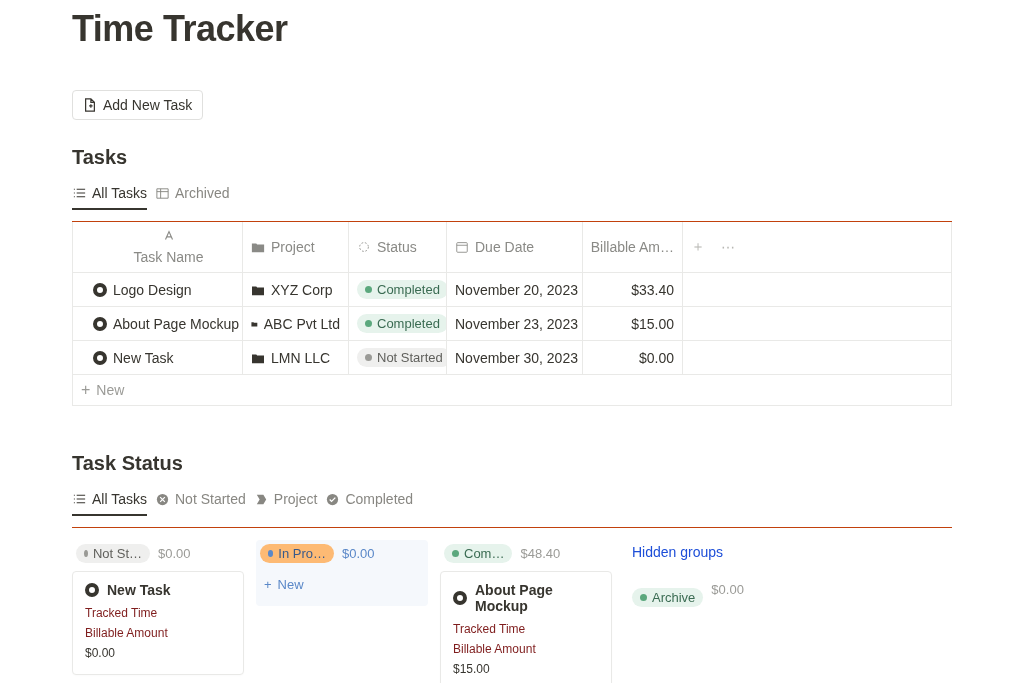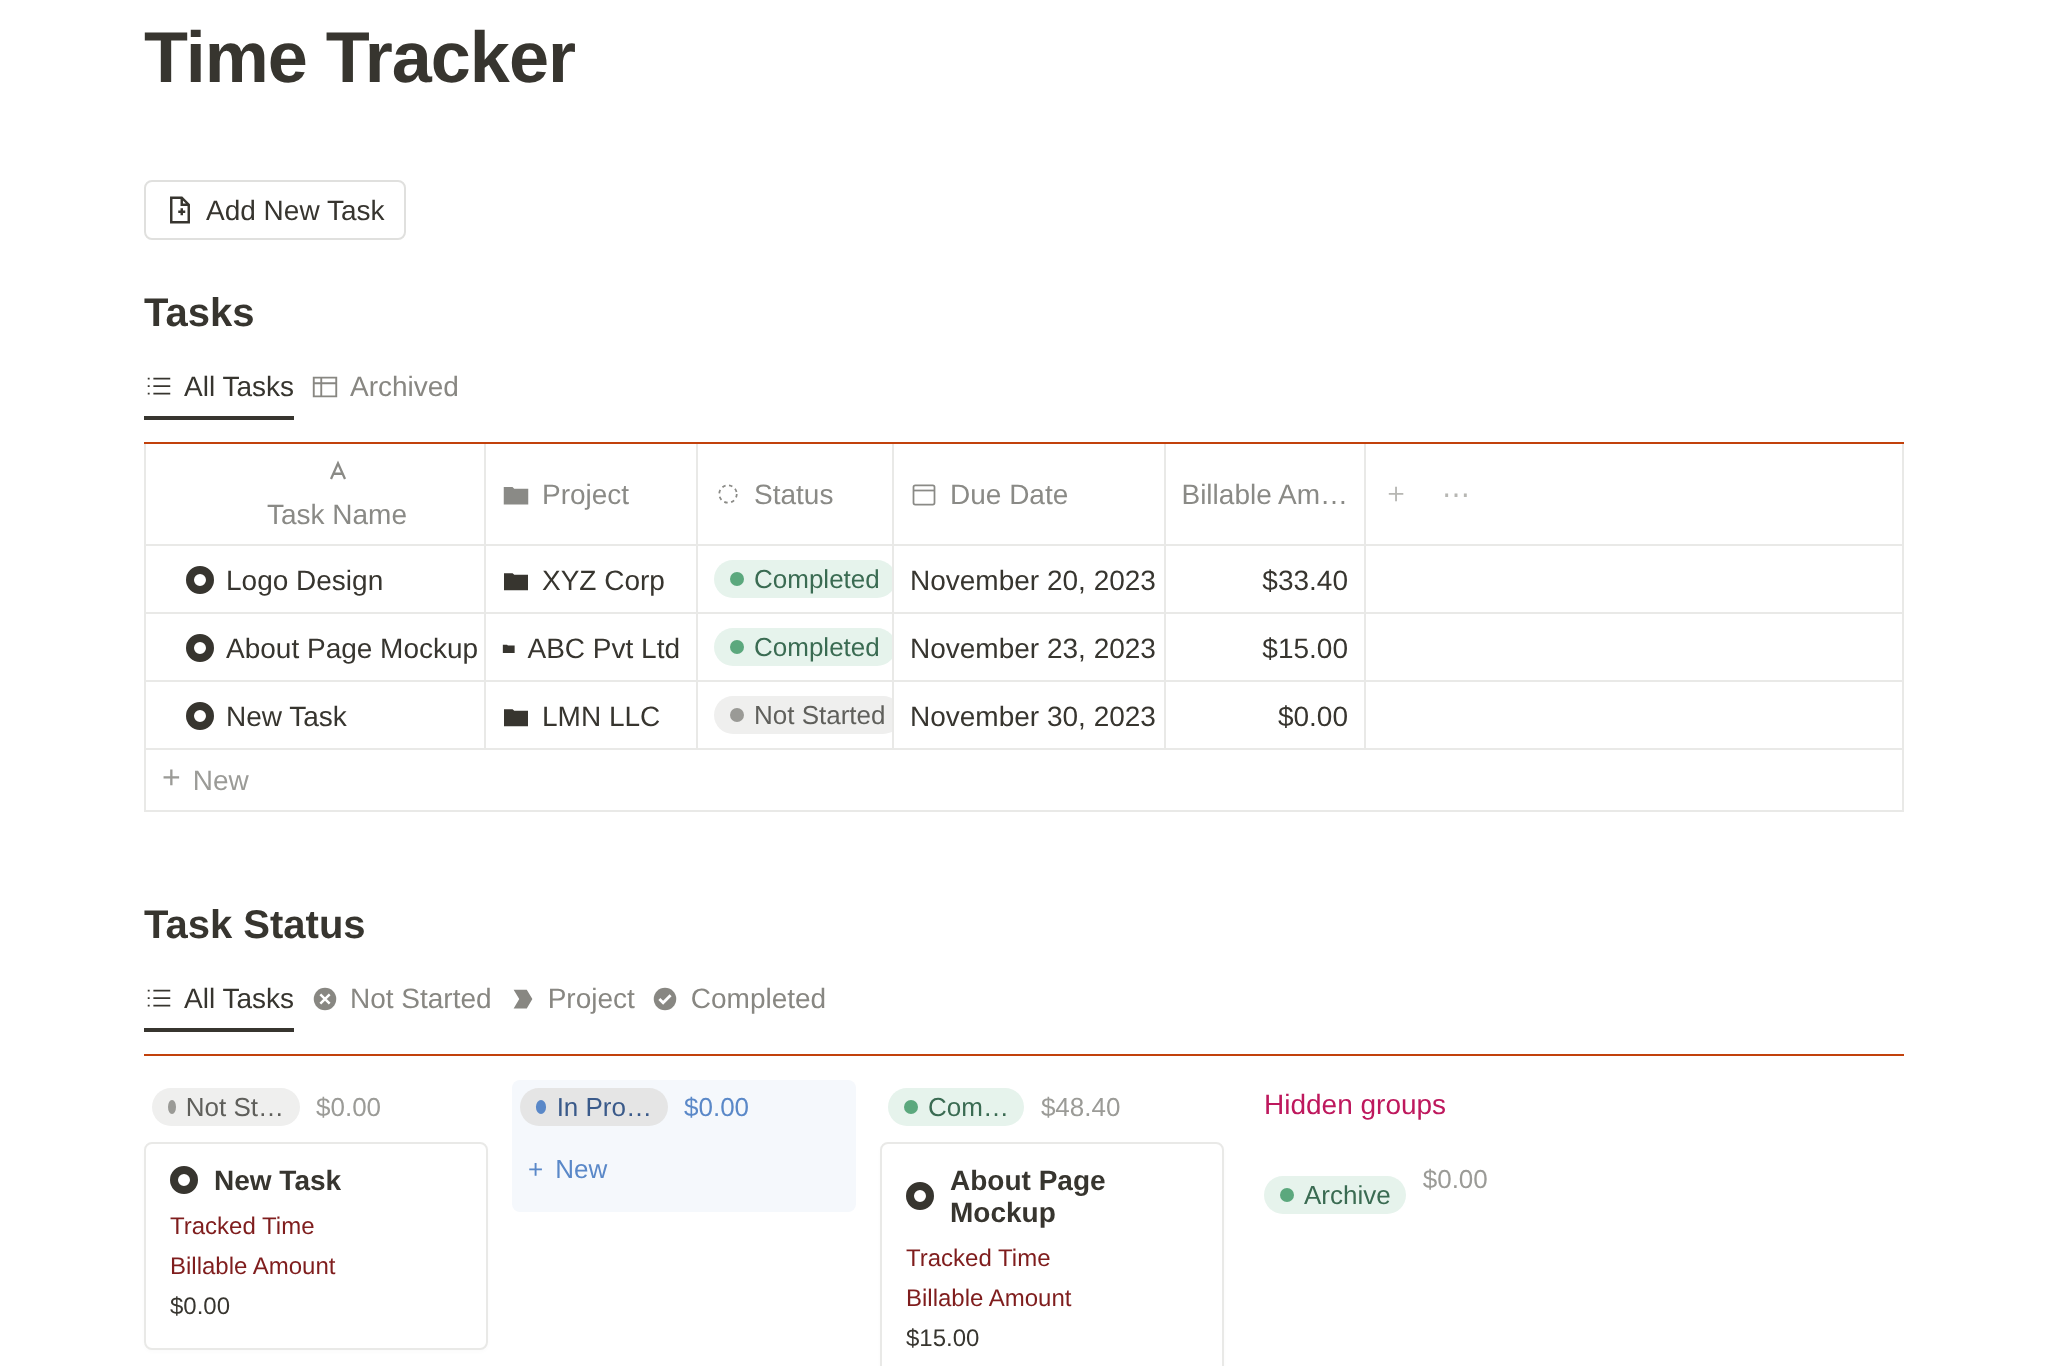--- a/index.html
+++ b/index.html
@@ -108,21 +108,21 @@
   font-size: 13px;
   background: #eee;
 }
 .pill .dot {
   width: 7px; height: 7px; border-radius: 50%;
 }
 .pill.completed { background: #e6f3ec; color: #3a6b52; }
 .pill.completed .dot { background: #5ba87d; }
 .pill.notstarted { background: #efefee; color: #5f5f5b; }
 .pill.notstarted .dot { background: #9a9a96; }
-.pill.inprogress { background: #e5e5e5; color: #3a5a8a; }
+.pill.inprogress { background: #fdba74; color: #3a5a8a; }
 .pill.inprogress .dot { background: #5a88c8; }
 .pill.archive { background: #e6f3ec; color: #3a6b52; margin-top: 16px; }
 .pill.archive .dot { background: #5ba87d; }
 
 .radio-icon, .radio-icon-filled {
   width: 14px; height: 14px; border-radius: 50%;
   border: 4px solid #37352f;
   flex: none;
 }
 .folder-icon {
@@ -189,21 +189,21 @@
   padding: 6px 8px;
   font-size: 13px;
   cursor: pointer;
 }
 .card-new.blue { color: #5a88c8; }
 .hidden-col {
   width: 180px;
   padding: 4px 8px;
 }
 .hidden-title {
-  color: #be185d;
+  color: #1d4ed8;
   font-size: 14px;
   margin-bottom: 12px;
 }
 .hidden-row {
   display: flex; align-items: center; gap: 8px;
 }
 </style>
 </head>
 <body>
 

